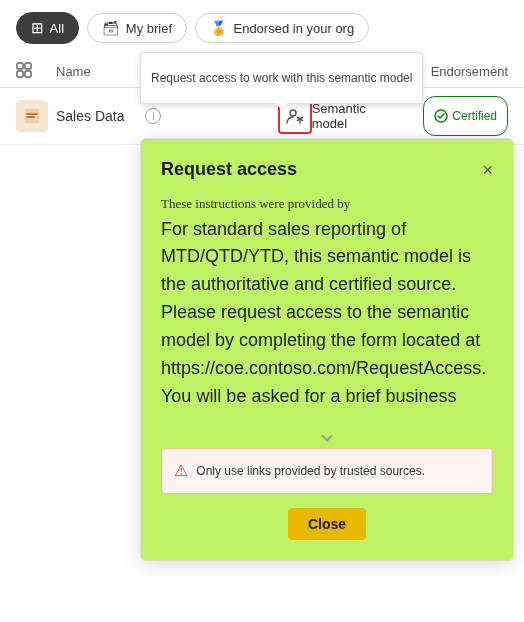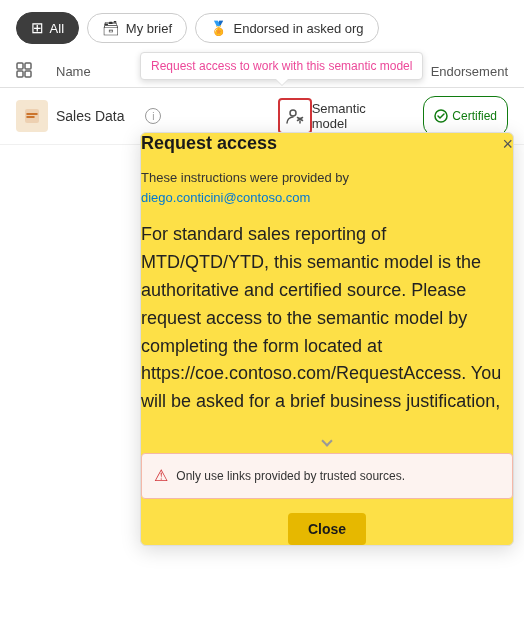--- a/index.html
+++ b/index.html
@@ -129,23 +129,23 @@
     }
 
     
     .tooltip {
       position: absolute;
       top: -36px;
       left: 140px;
       background: #fff;
       border: 1px solid #ddd;
       border-radius: 4px;
-      padding: 6px 10px;
+      padding: 18px 10px;
       font-size: 12px;
-      color: #ec4899;
+      color: #404040;
       white-space: nowrap;
       box-shadow: 0 2px 6px rgba(0,0,0,0.15);
       z-index: 10;
     }
     .tooltip::after {
       content: '';
       position: absolute;
       bottom: -7px;
       left: 50%;
       transform: translateX(-50%);
@@ -161,27 +161,28 @@
       transform: translateX(-50%);
       border-left: 6px solid transparent;
       border-right: 6px solid transparent;
       border-top: 6px solid #fff;
       z-index: 1;
     }
 
     
     .modal-container {
       position: absolute;
-      top: 132px;
+      top: 138px;
       left: 140px;
       right: 10px;
-      background: #fde047;
+      background: #bef264;
       border: 1px solid #ddd;
       border-radius: 6px;
       box-shadow: 0 4px 20px rgba(0,0,0,0.15);
+      padding: 20px;
       z-index: 100;
     }
     .modal-header {
       display: flex;
       align-items: center;
       justify-content: space-between;
       margin-bottom: 14px;
     }
     .modal-title {
       font-size: 18px;
@@ -195,21 +196,22 @@
       background: none;
       border: none;
       line-height: 1;
     }
     .modal-body {
       font-size: 13px;
       color: #333;
       line-height: 1.5;
     }
     .modal-instructions {
-      margin-bottom: 14px;
+      margin-bottom: 2px;
+      font-family: Liberation Serif, serif;
     }
     .modal-description {
       margin-bottom: 16px;
       max-height: 200px;
       overflow-y: auto;
       font-size: 18px;
       line-height: 1.55;
       color: #222;
     }
 
@@ -270,21 +272,21 @@
   <button class="filter-btn active">
     <span style="font-size:15px;">⊞</span>
     <span>All</span>
   </button>
   <button class="filter-btn">
     <span style="font-size:14px;">🗃</span>
     <span>My brief</span>
   </button>
   <button class="filter-btn">
     <span style="font-size:14px;">🏅</span>
-    <span>Endorsed in asked org</span>
+    <span>Endorsed in your org</span>
   </button>
 </div>
 
 <div class="table-header">
   <div class="th-icon">
     <svg width="16" height="16" viewBox="0 0 16 16" fill="none">
         <rect x="1" y="1" width="6" height="6" rx="1" stroke="#666" stroke-width="1.5"></rect>
         <rect x="9" y="1" width="6" height="6" rx="1" stroke="#666" stroke-width="1.5"></rect>
         <rect x="1" y="9" width="6" height="6" rx="1" stroke="#666" stroke-width="1.5"></rect>
         <rect x="9" y="9" width="6" height="6" rx="1" stroke="#666" stroke-width="1.5"></rect>
@@ -344,21 +346,20 @@
 
 <div class="modal-container">
   <div class="modal-header">
     <span class="modal-title">Request access</span>
     <button class="modal-close">×</button>
   </div>
   <div class="modal-body">
     <div class="modal-instructions">
       <span>These instructions were provided by</span>
       <br>
-      <span style="color:#0078d4;">diego.conticini@contoso.com</span>
     </div>
     <div class="modal-description">For standard sales reporting of MTD/QTD/YTD, this semantic model is the authoritative and certified source. Please request access to the semantic model by completing the form located at https://coe.contoso.com/RequestAccess. You will be asked for a brief business justification, and the manager of the Center of Excellence will be required to approve the request as well. Access will be audited every six months.</div>
     <div class="scroll-indicator">
       <div class="scroll-dot"></div>
     </div>
     <div class="warning-box">
       <span class="warning-icon">⚠</span>
       <span>Only use links provided by trusted sources.</span>
     </div>
     <div class="modal-footer">

